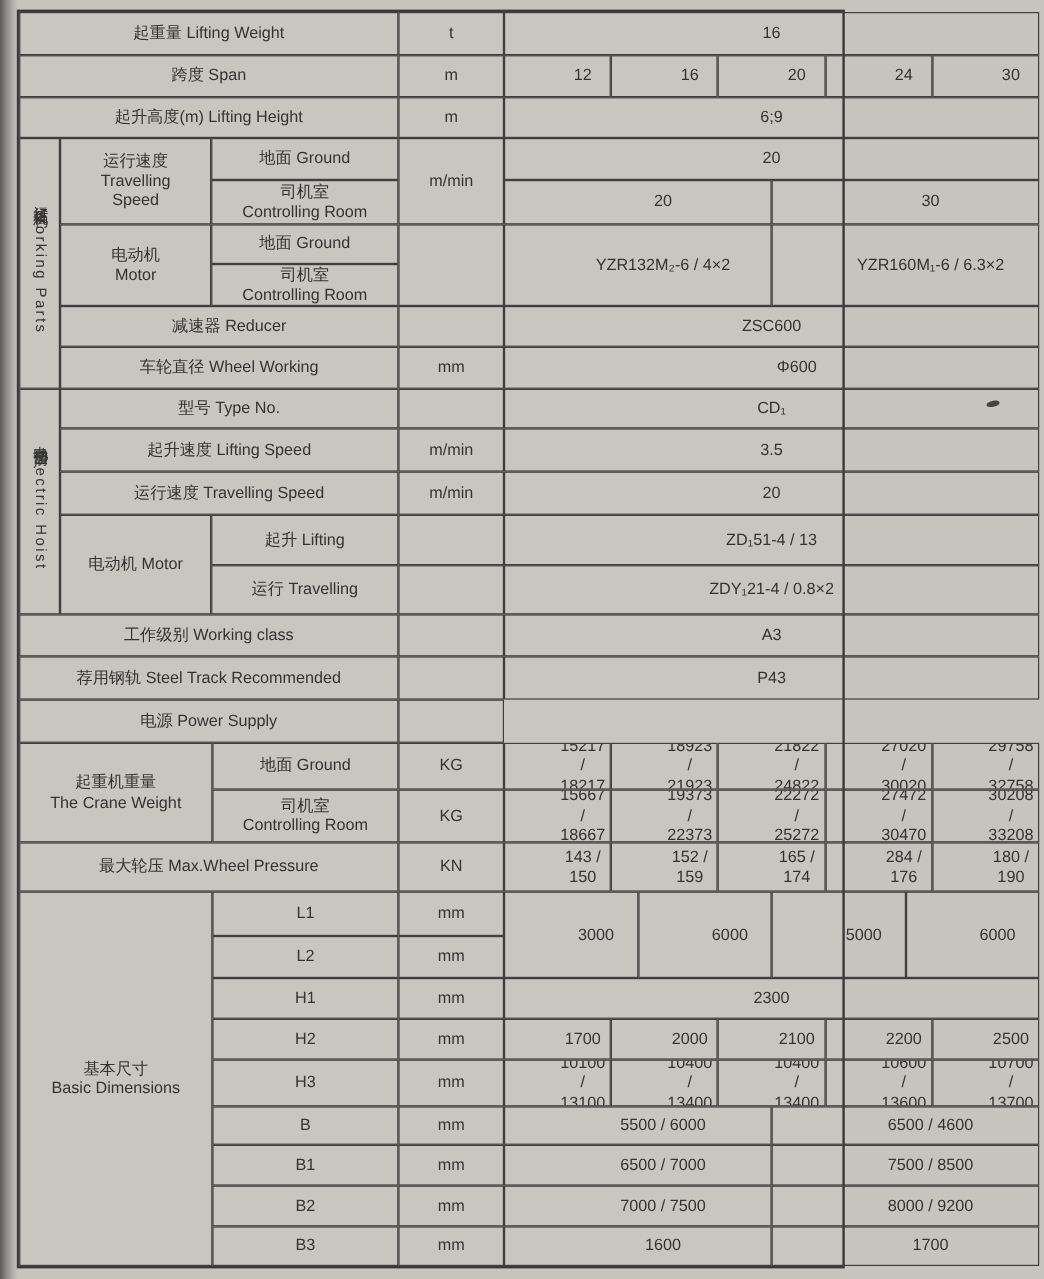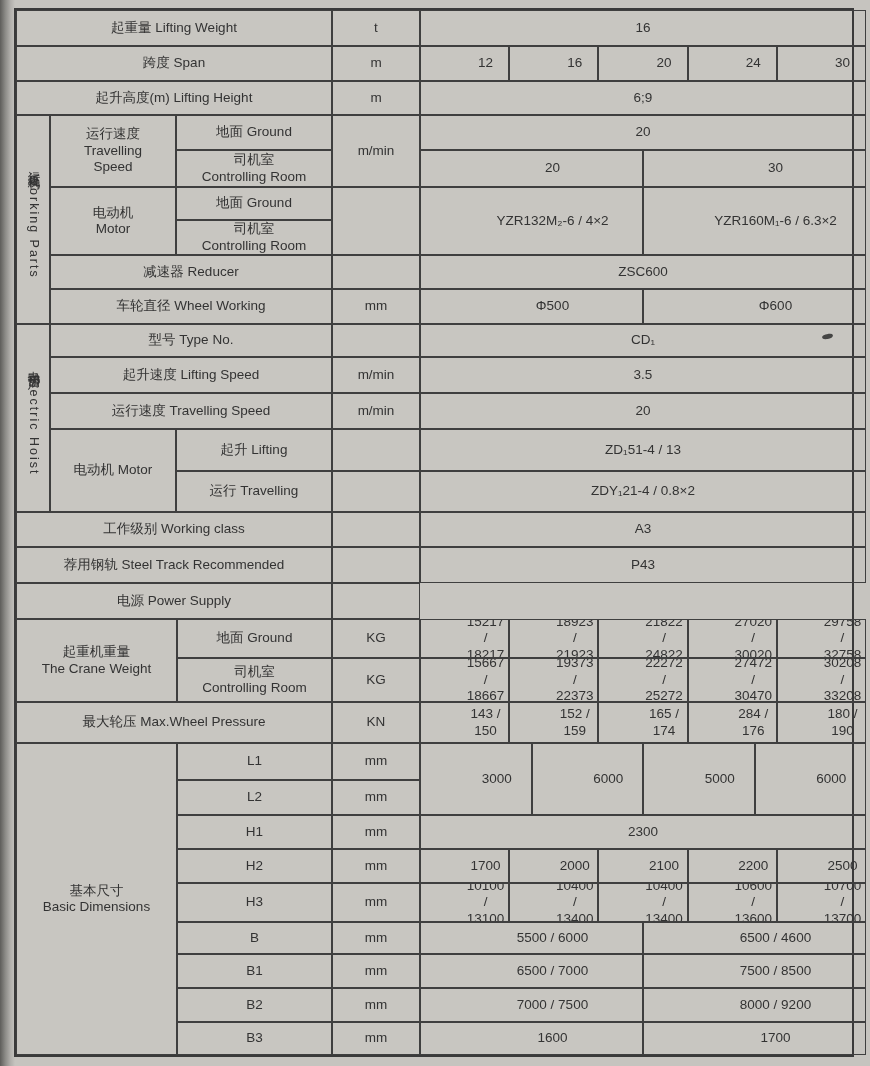--- a/index.html
+++ b/index.html
@@ -1,20 +1,20 @@
 <!DOCTYPE html>
 <html><head>
 <meta charset="utf-8">
 <style>
   html,body{margin:0;padding:0;background:#b9b7b2;}
   .stage{position:relative;width:870px;height:1066px;background:#c6c4bf;
          font-family:"Liberation Sans","DejaVu Sans",sans-serif;color:#333;overflow:hidden;}
   .binding{position:absolute;left:0;top:0;width:15px;height:1066px;
            background:linear-gradient(90deg,#5e5d5a 0%,#8b8a86 35%,#b1afab 70%,#c6c4bf 100%);}
-  .tbl{position:absolute;left:14px;top:8px;width:840px;box-sizing:border-box;
+  .tbl{position:absolute;left:14px;top:8px;width:690px;box-sizing:border-box;
        border:2px solid #3a3a3a;display:flex;flex-direction:column;background:#c8c6c1;}
   .r{display:flex;flex:none;}
   .col{display:flex;flex-direction:column;flex:none;}
   .c{box-sizing:border-box;border:1px solid #3f3f3f;display:flex;align-items:center;justify-content:center;
      text-align:center;white-space:pre-line;line-height:1.22;font-size:13.5px;overflow:hidden;flex:none;padding:1px 2px;}
   .f1{flex:1 1 0;width:auto;padding-left:44px;}
   .vals{display:flex;flex:none;}
   .w-cat{width:34px}.w-lab{width:126px}.w-sub{width:156px}.w-labw{width:282px}.w-labf{width:316px}
   .w-unit{width:88px}.w-val{width:446px}.w-cwlab{width:161px}.w-cwsub{width:155px}
   .w-ebody{width:689px}.w-bbody{width:816px}.w-c4col{width:690px}.w-gsu{width:243px}
@@ -95,21 +95,20 @@
         <div class="r" style="height:34px">
           <div class="c w-labw">减速器 Reducer</div>
           <div class="c w-unit"></div>
           <div class="c w-val">ZSC600</div>
         </div>
 
         <div class="r" style="height:35px">
           <div class="c w-labw">车轮直径 Wheel Working</div>
           <div class="c w-unit">mm</div>
           <div class="vals w-val">
-            <div class="c f1">Φ500</div>
             <div class="c f1">Φ600</div>
           </div>
         </div>
 
       </div>
     </div>
 
     <div class="r" style="height:188px">
       <div class="c w-cat vert">电动葫芦 Electric Hoist</div>
       <div class="col w-bbody">

